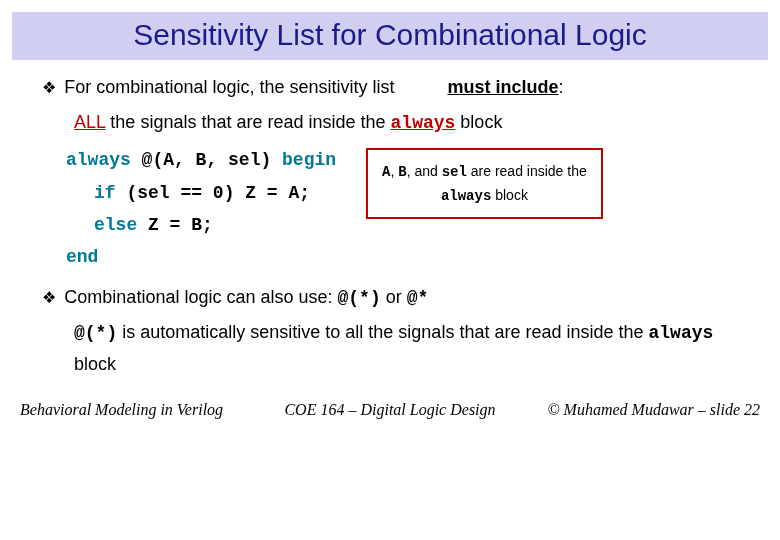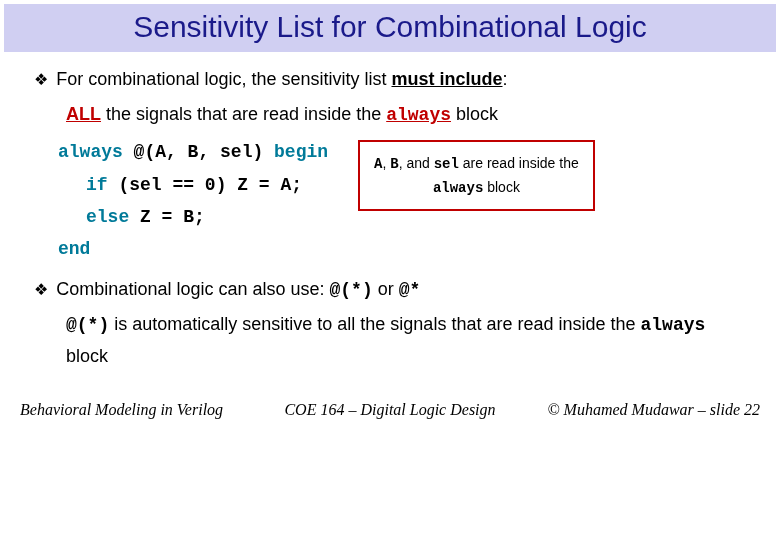--- a/index.html
+++ b/index.html
@@ -8,21 +8,21 @@
     font-family: Arial, Helvetica, sans-serif;
     background: #fff;
     width: 780px;
     height: 540px;
     position: relative;
   }
   .slide {
     width: 780px;
     height: 427px;
     box-sizing: border-box;
-    padding: 4px;
+    padding: 12px;
     position: relative;
     border-radius: 17px;
   }
   .title-bar {
     background: #d0cff2;
     padding: 6px 0 8px 0;
     text-align: center;
   }
   .title {
     font-family: "Comic Sans MS", cursive, sans-serif;
@@ -45,22 +45,22 @@
     font-size: 16px;
     margin-right: 8px;
     margin-top: 2px;
     color: #000;
   }
   .indent {
     margin-left: 32px;
     margin-bottom: 6px;
   }
   .b { font-weight: bold; }
-  .u { text-decoration: underline; }
-  .red-u { color: #c00000; text-decoration: underline; font-weight: bold; }
+  .u { text-decoration: underline; margin-left: 48px; }
+  .red-u { color: #c00000; text-decoration: underline; font-weight: normal; }
   .mono { font-family: Consolas, "Courier New", monospace; font-weight: bold; }
   .keyword { color: #007a99; }
   .two-col {
     display: flex;
     align-items: flex-start;
     margin-left: 24px;
     margin-top: 6px;
     margin-bottom: 8px;
   }
   .code-block {

